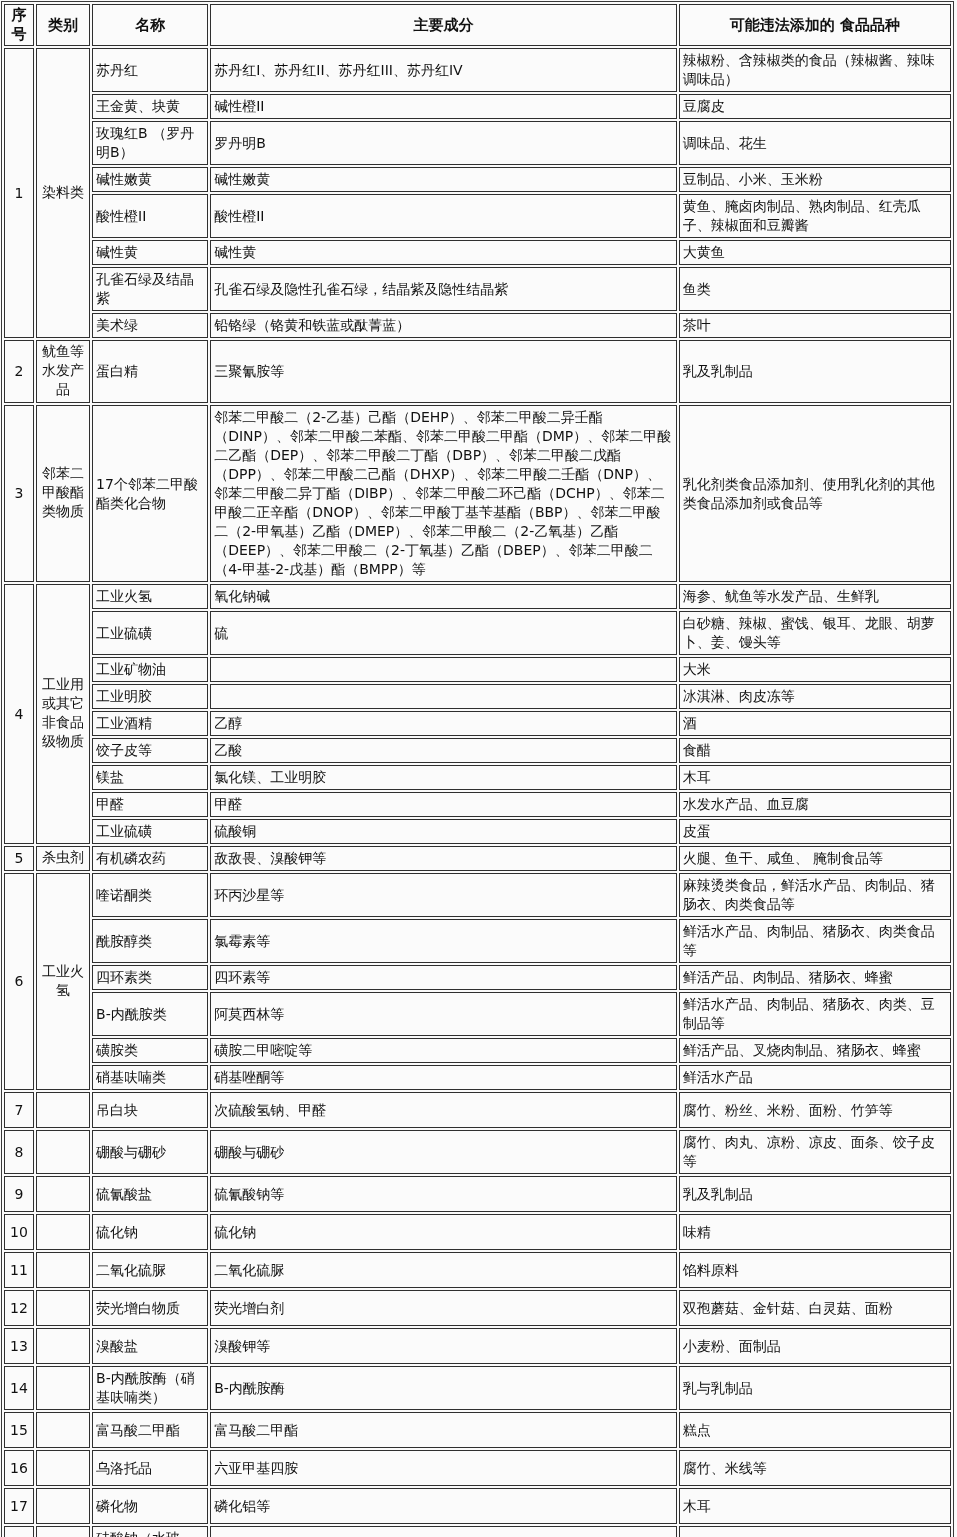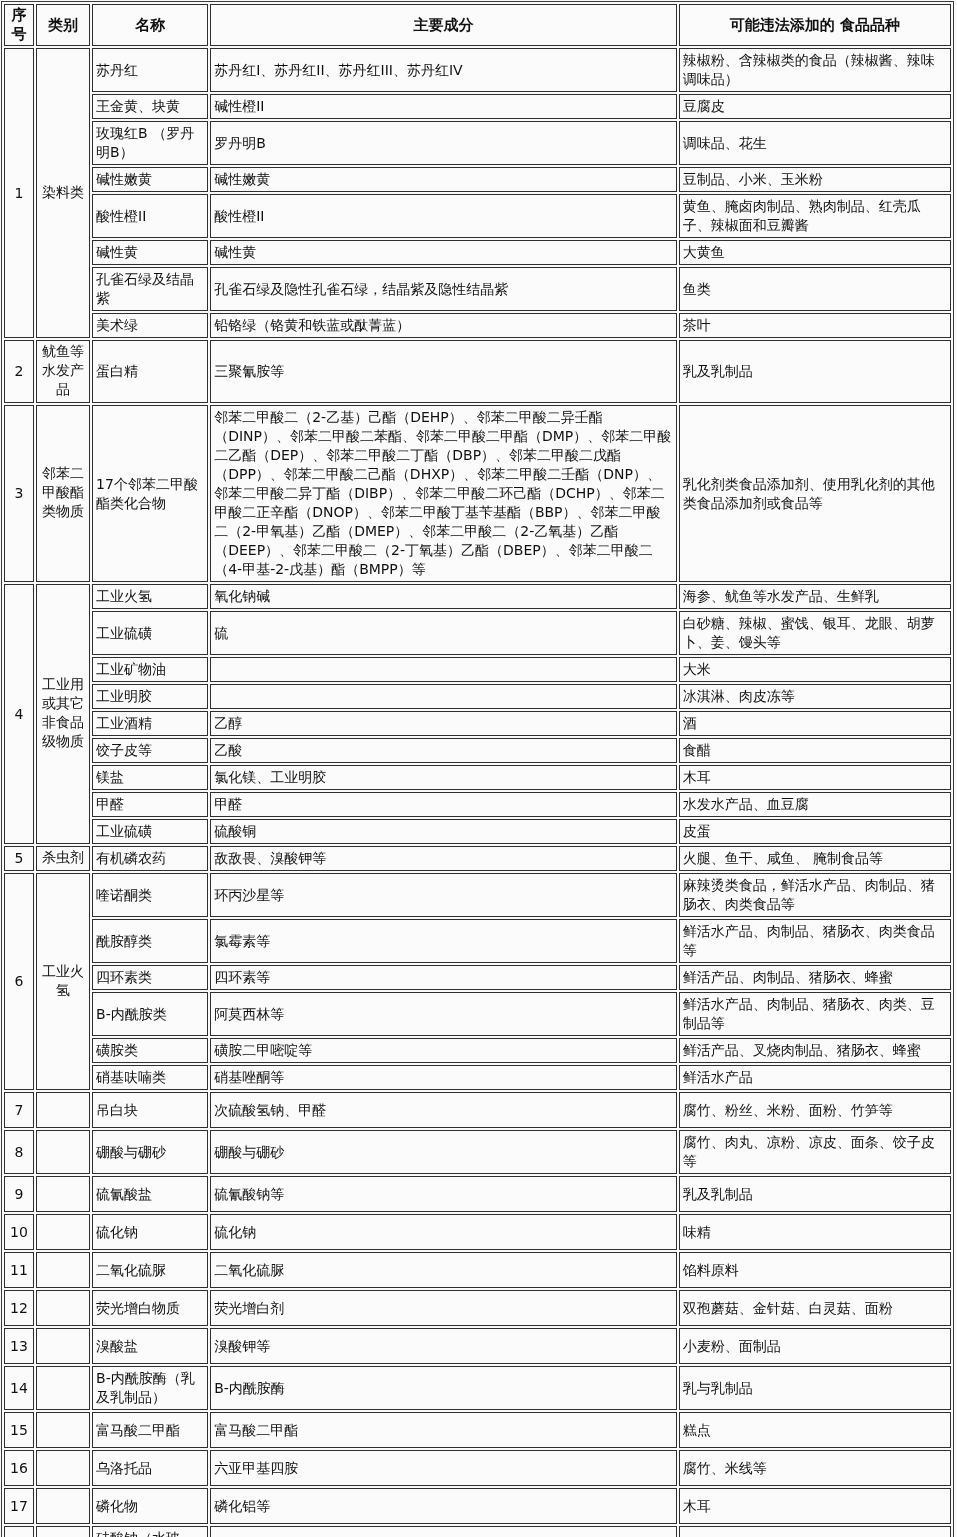--- a/index.html
+++ b/index.html
@@ -252,21 +252,21 @@
       <tr class="tall">
         <td class="seq" rowspan="1">13</td>
         <td class="category" rowspan="1"></td>
         <td class="name">溴酸盐</td>
         <td class="ingredients">溴酸钾等</td>
         <td class="foods">小麦粉、面制品</td>
       </tr>
       <tr class="tall">
         <td class="seq" rowspan="1">14</td>
         <td class="category" rowspan="1"></td>
-        <td class="name">Β-内酰胺酶（乳及乳制品）</td>
+        <td class="name">Β-内酰胺酶（硝基呋喃类）</td>
         <td class="ingredients">Β-内酰胺酶</td>
         <td class="foods">乳与乳制品</td>
       </tr>
       <tr class="tall">
         <td class="seq" rowspan="1">15</td>
         <td class="category" rowspan="1"></td>
         <td class="name">富马酸二甲酯</td>
         <td class="ingredients">富马酸二甲酯</td>
         <td class="foods">糕点</td>
       </tr>

